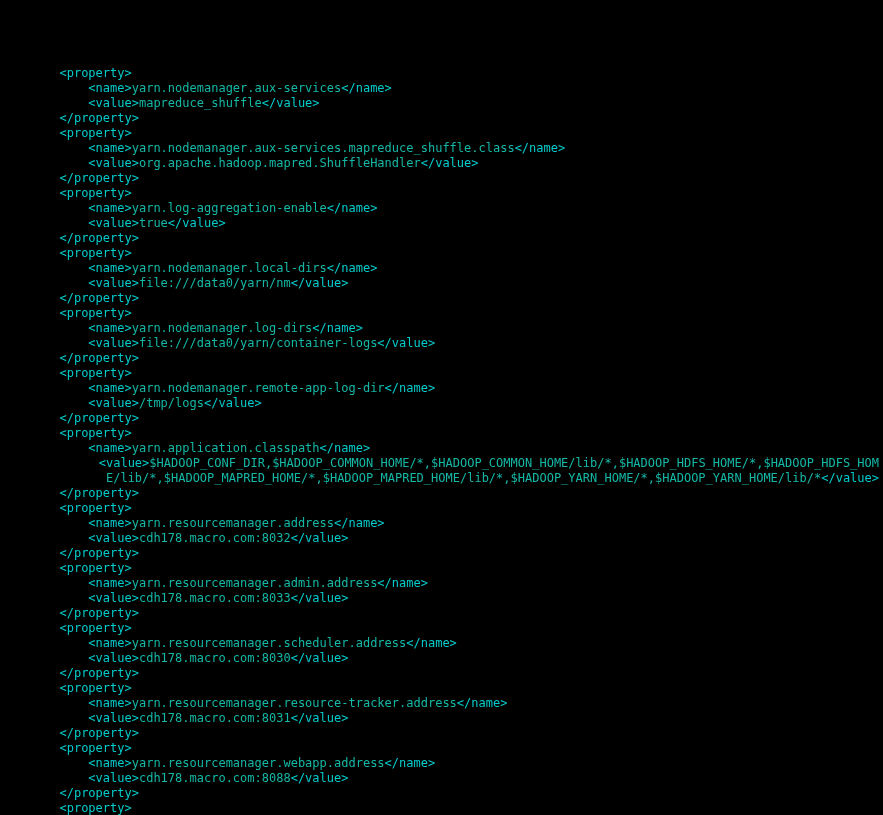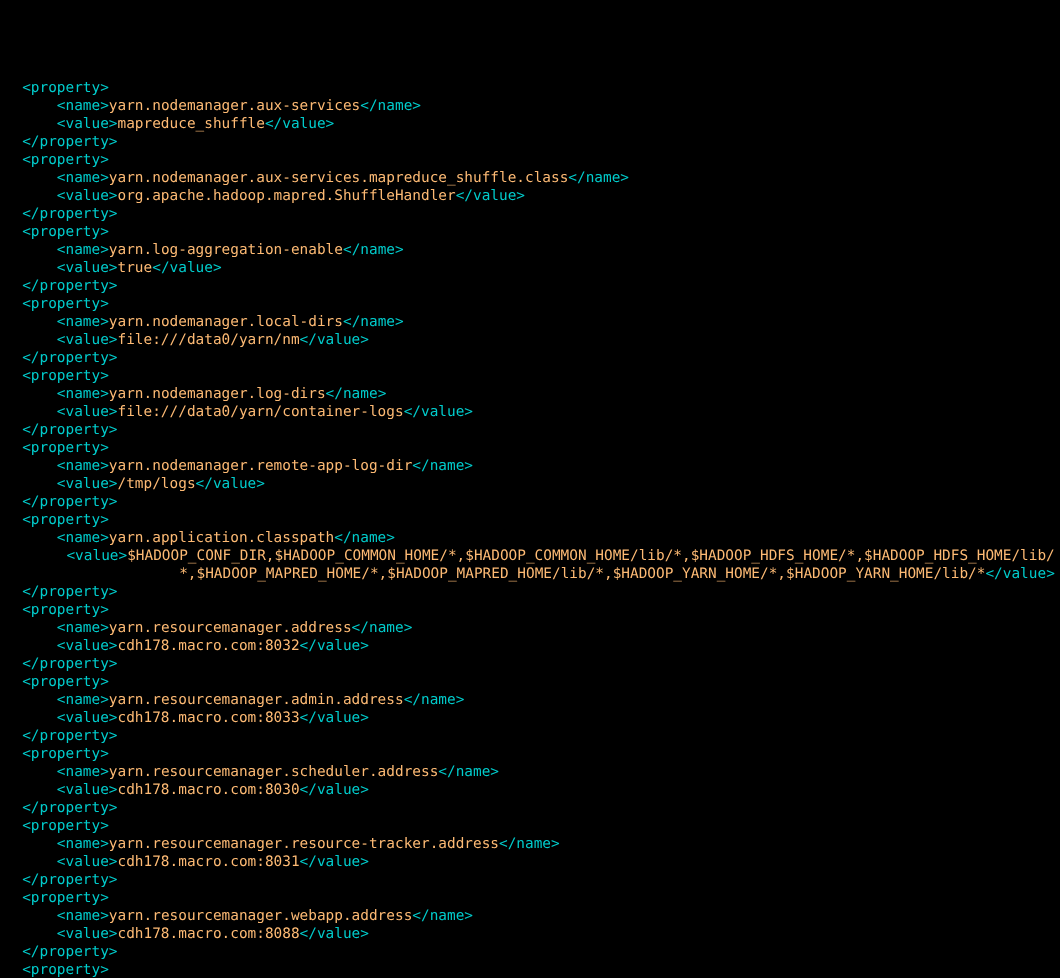--- a/index.html
+++ b/index.html
@@ -7,22 +7,22 @@
     color: #ffffff;
     font-family: "Consolas", "Menlo", "DejaVu Sans Mono", monospace;
     font-size: 12px;
     line-height: 15px;
     margin: 0;
     padding: 6px 4px;
     white-space: pre;
     overflow-x: hidden;
   }
   .cy { color: #00cccc; } 
-  .wh { color: #fdba74; }
-  .line { display: block; }
+  .wh { color: #14b8a6; }
+  .line { display: block; margin-left: 41px; }
   .wrap { white-space: pre-wrap; word-break: break-all; text-align: right; }
 </style>
 </head>
 <body>
 
 
 
 <div id="terminal"><span class="line">  <span class="cy">&lt;property&gt;</span></span><span class="line">      <span class="cy">&lt;name&gt;</span><span class="wh">yarn.nodemanager.aux-services</span><span class="cy">&lt;/name&gt;</span></span><span class="line">      <span class="cy">&lt;value&gt;</span><span class="wh">mapreduce_shuffle</span><span class="cy">&lt;/value&gt;</span></span><span class="line">  <span class="cy">&lt;/property&gt;</span></span><span class="line">  <span class="cy">&lt;property&gt;</span></span><span class="line">      <span class="cy">&lt;name&gt;</span><span class="wh">yarn.nodemanager.aux-services.mapreduce_shuffle.class</span><span class="cy">&lt;/name&gt;</span></span><span class="line">      <span class="cy">&lt;value&gt;</span><span class="wh">org.apache.hadoop.mapred.ShuffleHandler</span><span class="cy">&lt;/value&gt;</span></span><span class="line">  <span class="cy">&lt;/property&gt;</span></span><span class="line">  <span class="cy">&lt;property&gt;</span></span><span class="line">      <span class="cy">&lt;name&gt;</span><span class="wh">yarn.log-aggregation-enable</span><span class="cy">&lt;/name&gt;</span></span><span class="line">      <span class="cy">&lt;value&gt;</span><span class="wh">true</span><span class="cy">&lt;/value&gt;</span></span><span class="line">  <span class="cy">&lt;/property&gt;</span></span><span class="line">  <span class="cy">&lt;property&gt;</span></span><span class="line">      <span class="cy">&lt;name&gt;</span><span class="wh">yarn.nodemanager.local-dirs</span><span class="cy">&lt;/name&gt;</span></span><span class="line">      <span class="cy">&lt;value&gt;</span><span class="wh">file:///data0/yarn/nm</span><span class="cy">&lt;/value&gt;</span></span><span class="line">  <span class="cy">&lt;/property&gt;</span></span><span class="line">  <span class="cy">&lt;property&gt;</span></span><span class="line">      <span class="cy">&lt;name&gt;</span><span class="wh">yarn.nodemanager.log-dirs</span><span class="cy">&lt;/name&gt;</span></span><span class="line">      <span class="cy">&lt;value&gt;</span><span class="wh">file:///data0/yarn/container-logs</span><span class="cy">&lt;/value&gt;</span></span><span class="line">  <span class="cy">&lt;/property&gt;</span></span><span class="line">  <span class="cy">&lt;property&gt;</span></span><span class="line">      <span class="cy">&lt;name&gt;</span><span class="wh">yarn.nodemanager.remote-app-log-dir</span><span class="cy">&lt;/name&gt;</span></span><span class="line">      <span class="cy">&lt;value&gt;</span><span class="wh">/tmp/logs</span><span class="cy">&lt;/value&gt;</span></span><span class="line">  <span class="cy">&lt;/property&gt;</span></span><span class="line">  <span class="cy">&lt;property&gt;</span></span><span class="line">      <span class="cy">&lt;name&gt;</span><span class="wh">yarn.application.classpath</span><span class="cy">&lt;/name&gt;</span></span><span class="line wrap">      <span class="cy">&lt;value&gt;</span><span class="wh">$HADOOP_CONF_DIR,$HADOOP_COMMON_HOME/*,$HADOOP_COMMON_HOME/lib/*,$HADOOP_HDFS_HOME/*,$HADOOP_HDFS_HOME/lib/*,$HADOOP_MAPRED_HOME/*,$HADOOP_MAPRED_HOME/lib/*,$HADOOP_YARN_HOME/*,$HADOOP_YARN_HOME/lib/*</span><span class="cy">&lt;/value&gt;</span></span><span class="line">  <span class="cy">&lt;/property&gt;</span></span><span class="line">  <span class="cy">&lt;property&gt;</span></span><span class="line">      <span class="cy">&lt;name&gt;</span><span class="wh">yarn.resourcemanager.address</span><span class="cy">&lt;/name&gt;</span></span><span class="line">      <span class="cy">&lt;value&gt;</span><span class="wh">cdh178.macro.com:8032</span><span class="cy">&lt;/value&gt;</span></span><span class="line">  <span class="cy">&lt;/property&gt;</span></span><span class="line">  <span class="cy">&lt;property&gt;</span></span><span class="line">      <span class="cy">&lt;name&gt;</span><span class="wh">yarn.resourcemanager.admin.address</span><span class="cy">&lt;/name&gt;</span></span><span class="line">      <span class="cy">&lt;value&gt;</span><span class="wh">cdh178.macro.com:8033</span><span class="cy">&lt;/value&gt;</span></span><span class="line">  <span class="cy">&lt;/property&gt;</span></span><span class="line">  <span class="cy">&lt;property&gt;</span></span><span class="line">      <span class="cy">&lt;name&gt;</span><span class="wh">yarn.resourcemanager.scheduler.address</span><span class="cy">&lt;/name&gt;</span></span><span class="line">      <span class="cy">&lt;value&gt;</span><span class="wh">cdh178.macro.com:8030</span><span class="cy">&lt;/value&gt;</span></span><span class="line">  <span class="cy">&lt;/property&gt;</span></span><span class="line">  <span class="cy">&lt;property&gt;</span></span><span class="line">      <span class="cy">&lt;name&gt;</span><span class="wh">yarn.resourcemanager.resource-tracker.address</span><span class="cy">&lt;/name&gt;</span></span><span class="line">      <span class="cy">&lt;value&gt;</span><span class="wh">cdh178.macro.com:8031</span><span class="cy">&lt;/value&gt;</span></span><span class="line">  <span class="cy">&lt;/property&gt;</span></span><span class="line">  <span class="cy">&lt;property&gt;</span></span><span class="line">      <span class="cy">&lt;name&gt;</span><span class="wh">yarn.resourcemanager.webapp.address</span><span class="cy">&lt;/name&gt;</span></span><span class="line">      <span class="cy">&lt;value&gt;</span><span class="wh">cdh178.macro.com:8088</span><span class="cy">&lt;/value&gt;</span></span><span class="line">  <span class="cy">&lt;/property&gt;</span></span><span class="line">  <span class="cy">&lt;property&gt;</span></span></div>
 
 

